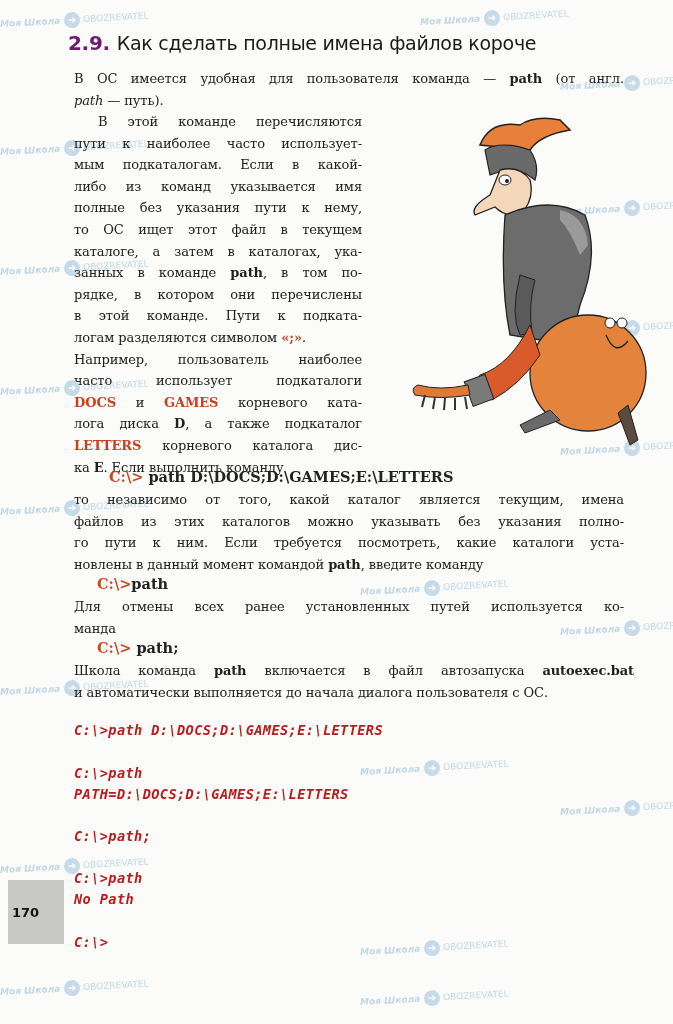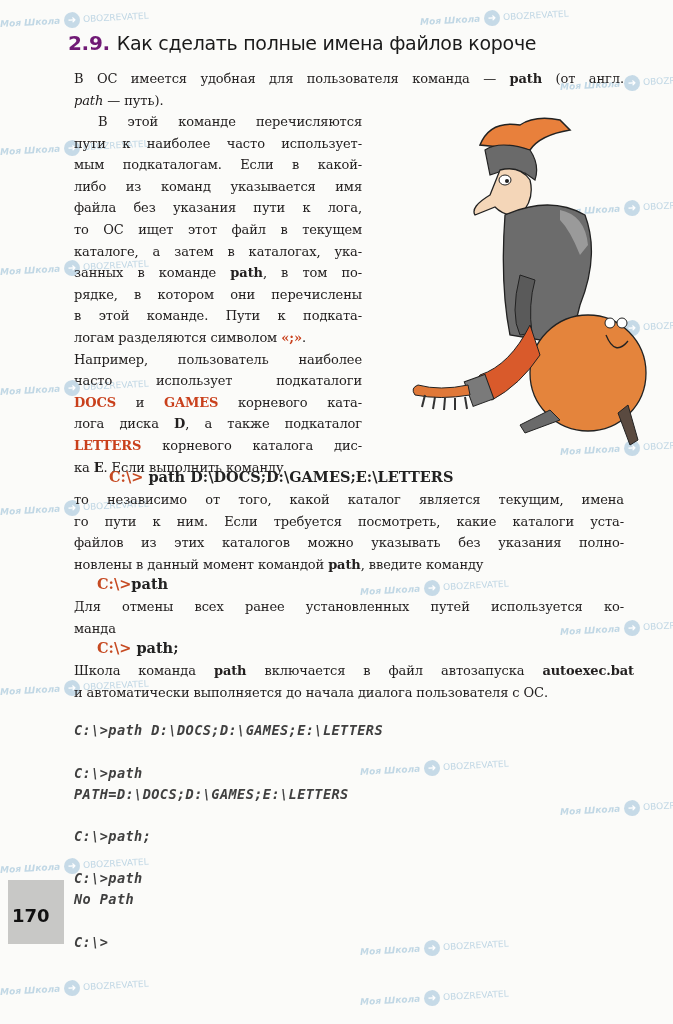--- a/index.html
+++ b/index.html
@@ -23,30 +23,30 @@
   .para .i { font-style: italic; }
   .red { color: #c9401c; font-weight: bold; }
   .line { display: block; white-space: nowrap; text-align-last: justify; }
   .line.last { text-align-last: left; }
   .cmd {
     position: absolute; font-size: 14.5px; font-weight: bold; color: #222; white-space: nowrap;
   }
   .cmd .prompt { color: #c64a22; }
   .console {
     position: absolute; left: 74px; font-family: "DejaVu Sans Mono", "Liberation Mono", monospace;
-    font-style: italic; font-weight: bold; font-size: 13.6px; color: #404040; white-space: pre;
+    font-style: italic; font-weight: bold; font-size: 13.6px; color: #b91c1c; white-space: pre;
     letter-spacing: 0.4px;
   }
   .page-num-box {
     position: absolute; left: 8px; top: 880px; width: 56px; height: 64px;
     background: #c8c8c6;
   }
   .page-num {
     position: absolute; left: 12px; top: 905px; font-family: "DejaVu Sans", sans-serif;
-    font-weight: bold; font-size: 18px; color: #111;
+    font-weight: bold; font-size: 13px; color: #111;
   }
   .wm {
     position: absolute; font-family: "DejaVu Sans", sans-serif; font-size: 9px;
     color: rgba(120,170,205,0.45); white-space: nowrap; pointer-events: none;
     transform: rotate(-3deg);
   }
   .wm .s { font-style: italic; font-weight: bold; margin-right: 4px; }
   .wm .c {
     display: inline-block; width: 16px; height: 16px; border-radius: 50%;
     background: rgba(120,170,205,0.4); vertical-align: middle; margin-right: 3px;
@@ -86,21 +86,21 @@
 <div class="para" style="left:74px; top:68px; width:550px;">
   <span class="line"><span>В ОС имеется удобная для пользователя команда — </span><span class="b">path</span><span> (от англ.</span></span>
   <span class="line last"><span class="i">path</span><span> — путь).</span></span>
 </div>
 
 <div class="para" style="left:74px; top:111px; width:288px;">
   <span class="line" style="padding-left:24px">В этой команде перечисляются</span>
   <span class="line">пути к наиболее часто использует-</span>
   <span class="line">мым подкаталогам. Если в какой-</span>
   <span class="line">либо из команд указывается имя</span>
-  <span class="line">файла без указания пути к лога,</span>
+  <span class="line">полные без указания пути к нему,</span>
   <span class="line">то ОС ищет этот файл в текущем</span>
   <span class="line">каталоге, а затем в каталогах, ука-</span>
   <span class="line"><span>занных в команде </span><span class="b">path</span><span>, в том по-</span></span>
   <span class="line">рядке, в котором они перечислены</span>
   <span class="line">в этой команде. Пути к подката-</span>
   <span class="line last"><span>логам разделяются символом </span><span class="red">«;»</span><span>.</span></span>
   <span class="line">Например, пользователь наиболее</span>
   <span class="line">часто использует подкаталоги</span>
   <span class="line"><span class="red">DOCS</span><span> и </span><span class="red">GAMES</span><span> корневого ката-</span></span>
   <span class="line"><span>лога диска </span><span class="b">D</span><span>, а также подкаталог</span></span>
@@ -143,22 +143,22 @@
   <path d="M140 315 L110 330 L115 338 L150 325 Z" fill="#6a6a6a" stroke="#222"></path>
   <path d="M218 310 L228 345 L220 350 L208 318 Z" fill="#5a4a40" stroke="#222"></path>
 </svg>
 
 <div class="cmd" style="left:109px; top:468px;">
   <span class="prompt">C:\&gt;</span><span> path D:\DOCS;D:\GAMES;E:\LETTERS</span>
 </div>
 
 <div class="para" style="left:74px; top:489px; width:550px;">
   <span class="line">то независимо от того, какой каталог является текущим, имена</span>
+  <span class="line">файлов из этих каталогов можно указывать без указания полно-</span>
   <span class="line">го пути к ним. Если требуется посмотреть, какие каталоги уста-</span>
-  <span class="line">файлов из этих каталогов можно указывать без указания полно-</span>
   <span class="line last"><span>новлены в данный момент командой </span><span class="b">path</span><span>, введите команду</span></span>
 </div>
 
 <div class="cmd" style="left:97px; top:575px;">
   <span class="prompt">C:\&gt;</span><span>path</span>
 </div>
 
 <div class="para" style="left:74px; top:596px; width:550px;">
   <span class="line">Для отмены всех ранее установленных путей используется ко-</span>
   <span class="line last">манда</span>

